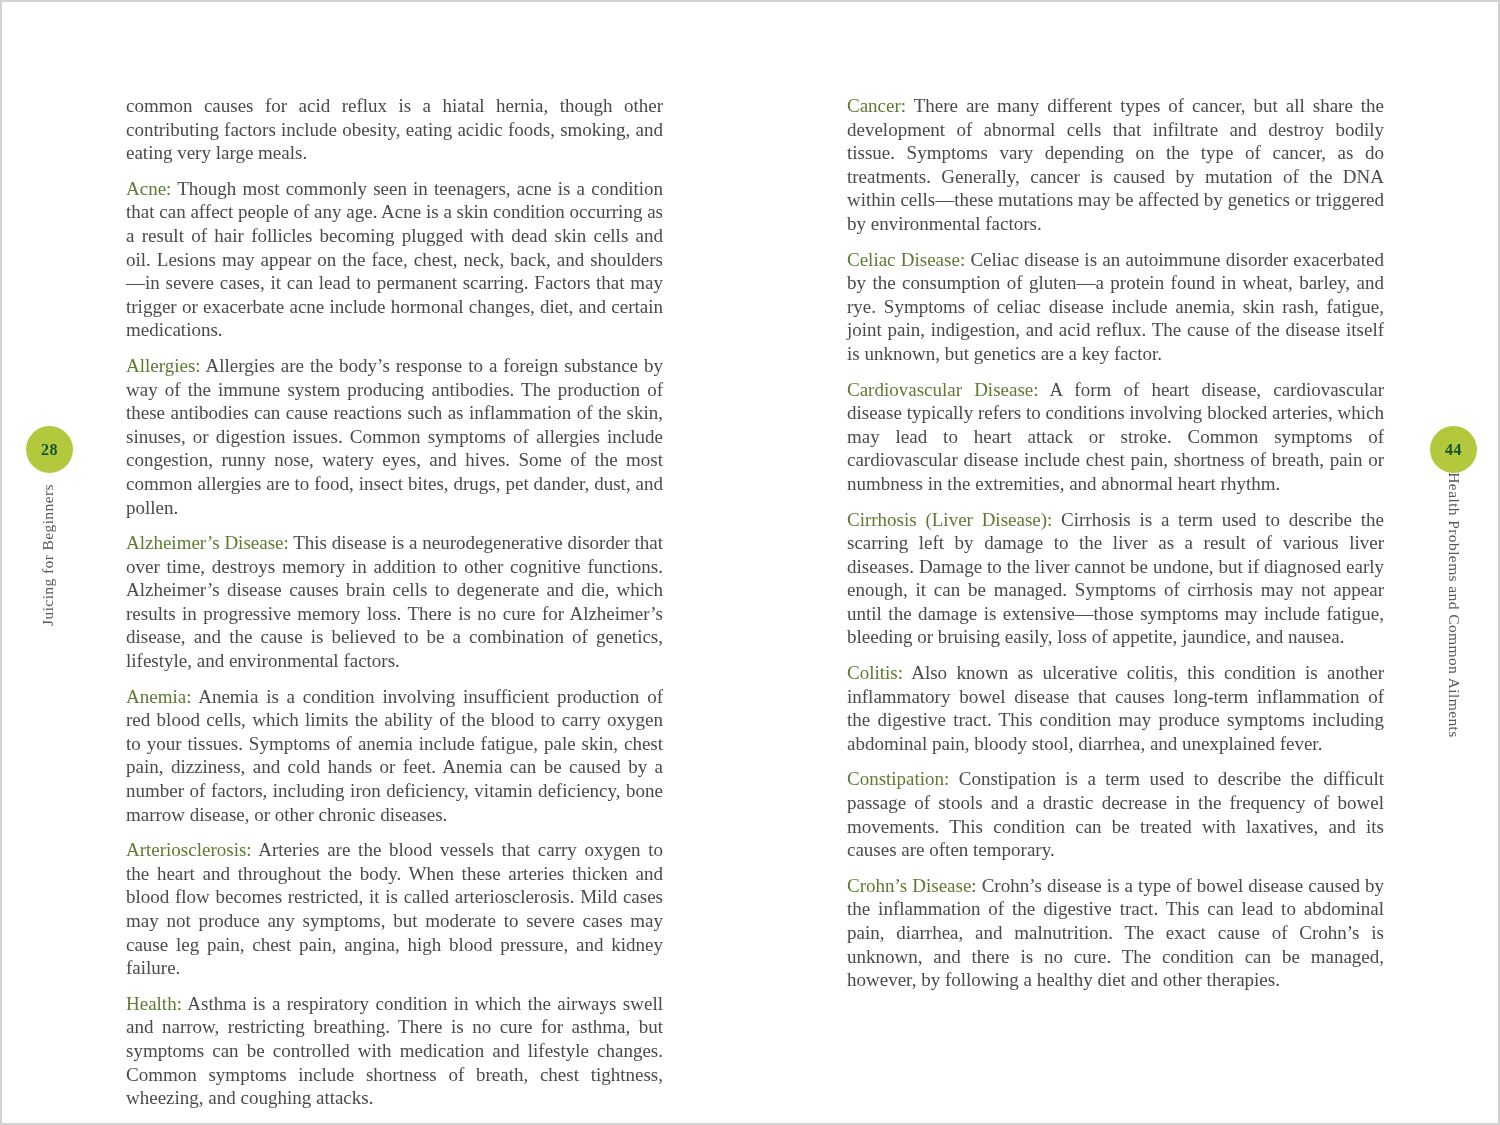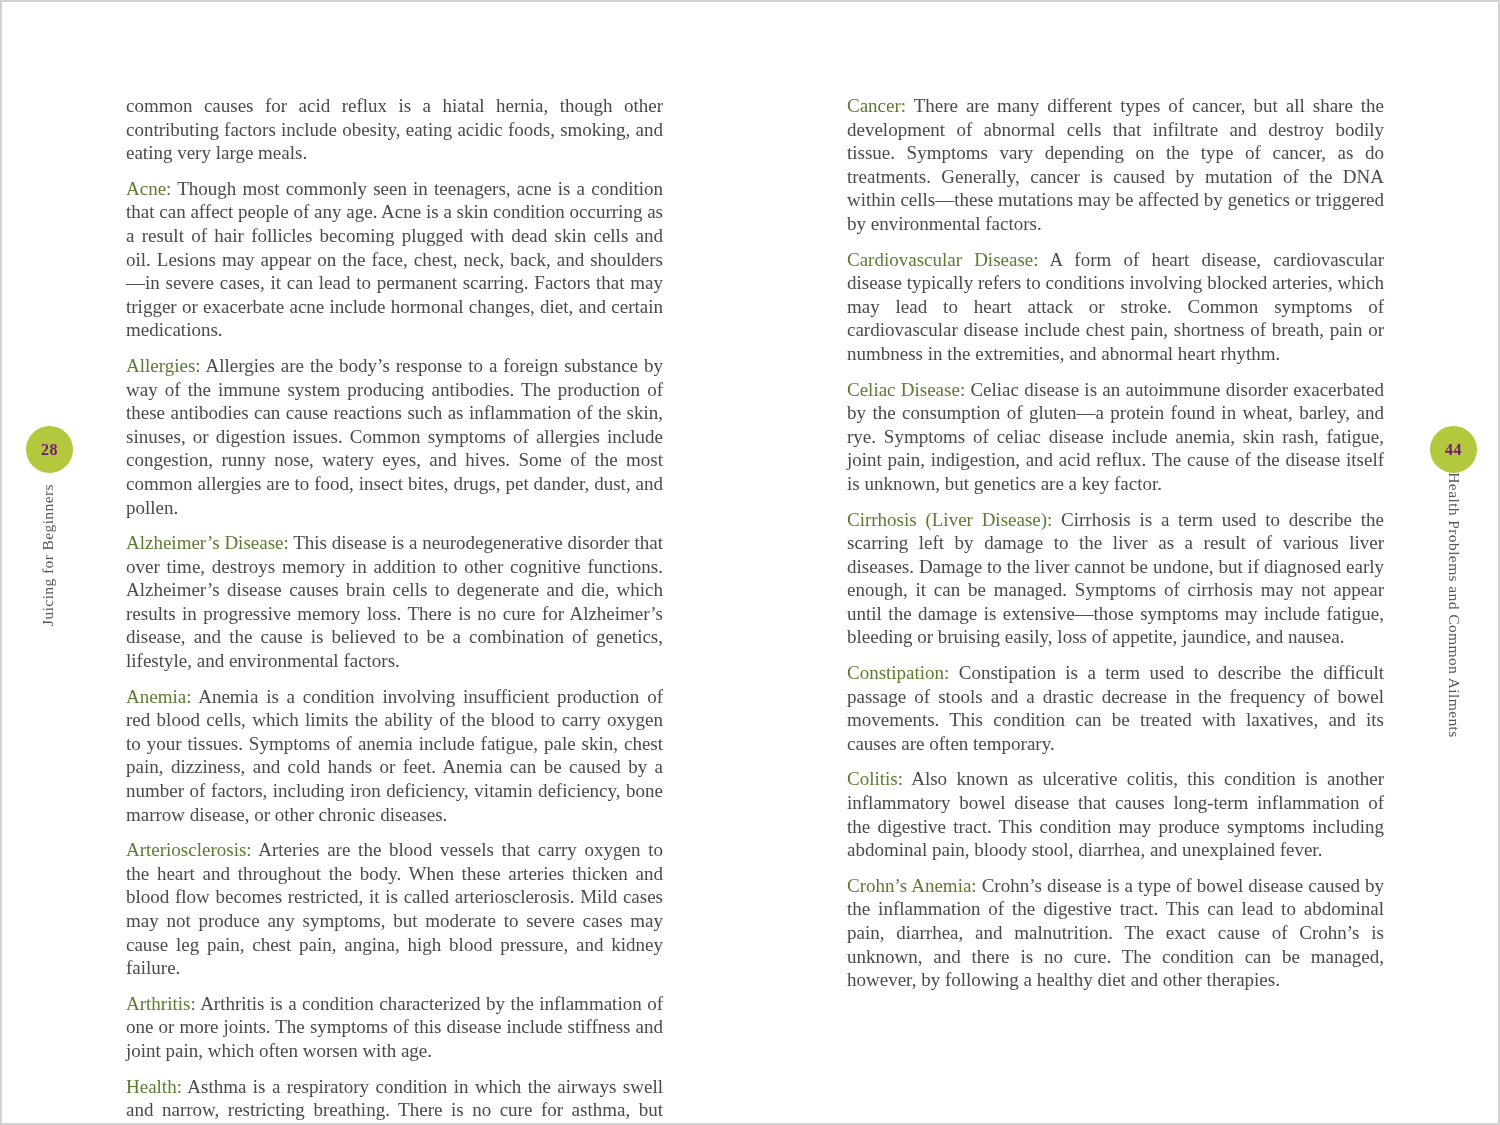--- a/index.html
+++ b/index.html
@@ -12,21 +12,21 @@
     position:absolute; top:92px; width:537px;
     color:var(--body-text,#4a4a4a); font-size:19px; line-height:23.6px;
     text-align:justify; hyphens:auto; -webkit-hyphens:auto;
   }
   .text-col.left  { left:124px; }
   .text-col.right { left:845px; }
   .entry { margin:0 0 12px 0; }
   .entry .term { font-weight:normal; color:var(--term-green,#5d7a31); }
   .badge {
     position:absolute; width:47px; height:47px; border-radius:50%;
-    background:var(--badge-green,#b4c83d); color:#701a75;
+    background:var(--badge-green,#b4c83d); color:#14532d;
     display:flex; align-items:center; justify-content:center;
     font-weight:bold; font-size:16px; letter-spacing:0.5px;
   }
   .badge.left  { left:24px;  top:424px; }
   .badge.right { left:1428px; top:424px; }
   .margin-caption {
     position:absolute; white-space:nowrap; color:var(--caption-text,#585858);
     font-size:15.5px; letter-spacing:0.4px;
   }
   .margin-caption.left  { left:46px;   top:553px; transform:translate(-50%,-50%) rotate(-90deg); }
@@ -37,32 +37,31 @@
 
 <div class="canvas">
 
   <div class="text-col left">
       <p class="entry"><span>common causes for acid reflux is a hiatal hernia, though other contributing factors include obesity, eating acidic foods, smoking, and eating very large meals.</span></p>
       <p class="entry"><span class="term">Acne: </span><span>Though most commonly seen in teenagers, acne is a condition that can affect people of any age. Acne is a skin condition occurring as a result of hair follicles becoming plugged with dead skin cells and oil. Lesions may appear on the face, chest, neck, back, and shoulders—in severe cases, it can lead to permanent scarring. Factors that may trigger or exacerbate acne include hormonal changes, diet, and certain medications.</span></p>
       <p class="entry"><span class="term">Allergies: </span><span>Allergies are the body’s response to a foreign substance by way of the immune system producing antibodies. The production of these antibodies can cause reactions such as inflammation of the skin, sinuses, or digestion issues. Common symptoms of allergies include congestion, runny nose, watery eyes, and hives. Some of the most common allergies are to food, insect bites, drugs, pet dander, dust, and pollen.</span></p>
       <p class="entry"><span class="term">Alzheimer’s Disease: </span><span>This disease is a neurodegenerative disorder that over time, destroys memory in addition to other cognitive functions. Alzheimer’s disease causes brain cells to degenerate and die, which results in progressive memory loss. There is no cure for Alzheimer’s disease, and the cause is believed to be a combination of genetics, lifestyle, and environmental factors.</span></p>
       <p class="entry"><span class="term">Anemia: </span><span>Anemia is a condition involving insufficient production of red blood cells, which limits the ability of the blood to carry oxygen to your tissues. Symptoms of anemia include fatigue, pale skin, chest pain, dizziness, and cold hands or feet. Anemia can be caused by a number of factors, including iron deficiency, vitamin deficiency, bone marrow disease, or other chronic diseases.</span></p>
       <p class="entry"><span class="term">Arteriosclerosis: </span><span>Arteries are the blood vessels that carry oxygen to the heart and throughout the body. When these arteries thicken and blood flow becomes restricted, it is called arteriosclerosis. Mild cases may not produce any symptoms, but moderate to severe cases may cause leg pain, chest pain, angina, high blood pressure, and kidney failure.</span></p>
-      <p class="entry"><span class="term">Arthritis: </span><span>Arthritis is a condition characterized by the inflammation of one or more joints. The symptoms of this disease include stiffness and joint pain, which often worsen with age.</span></p>
       <p class="entry"><span class="term">Health: </span><span>Asthma is a respiratory condition in which the airways swell and narrow, restricting breathing. There is no cure for asthma, but symptoms can be controlled with medication and lifestyle changes. Common symptoms include shortness of breath, chest tightness, wheezing, and coughing attacks.</span></p>
     </div>
 
   <div class="text-col right">
       <p class="entry"><span class="term">Cancer: </span><span>There are many different types of cancer, but all share the development of abnormal cells that infiltrate and destroy bodily tissue. Symptoms vary depending on the type of cancer, as do treatments. Generally, cancer is caused by mutation of the DNA within cells—these mutations may be affected by genetics or triggered by environmental factors.</span></p>
+      <p class="entry"><span class="term">Celiac Disease: </span><span>Celiac disease is an autoimmune disorder exacerbated by the consumption of gluten—a protein found in wheat, barley, and rye. Symptoms of celiac disease include anemia, skin rash, fatigue, joint pain, indigestion, and acid reflux. The cause of the disease itself is unknown, but genetics are a key factor.</span></p>
       <p class="entry"><span class="term">Cardiovascular Disease: </span><span>A form of heart disease, cardiovascular disease typically refers to conditions involving blocked arteries, which may lead to heart attack or stroke. Common symptoms of cardiovascular disease include chest pain, shortness of breath, pain or numbness in the extremities, and abnormal heart rhythm.</span></p>
-      <p class="entry"><span class="term">Celiac Disease: </span><span>Celiac disease is an autoimmune disorder exacerbated by the consumption of gluten—a protein found in wheat, barley, and rye. Symptoms of celiac disease include anemia, skin rash, fatigue, joint pain, indigestion, and acid reflux. The cause of the disease itself is unknown, but genetics are a key factor.</span></p>
       <p class="entry"><span class="term">Cirrhosis (Liver Disease): </span><span>Cirrhosis is a term used to describe the scarring left by damage to the liver as a result of various liver diseases. Damage to the liver cannot be undone, but if diagnosed early enough, it can be managed. Symptoms of cirrhosis may not appear until the damage is extensive—those symptoms may include fatigue, bleeding or bruising easily, loss of appetite, jaundice, and nausea.</span></p>
+      <p class="entry"><span class="term">Colitis: </span><span>Also known as ulcerative colitis, this condition is another inflammatory bowel disease that causes long-term inflammation of the digestive tract. This condition may produce symptoms including abdominal pain, bloody stool, diarrhea, and unexplained fever.</span></p>
       <p class="entry"><span class="term">Constipation: </span><span>Constipation is a term used to describe the difficult passage of stools and a drastic decrease in the frequency of bowel movements. This condition can be treated with laxatives, and its causes are often temporary.</span></p>
-      <p class="entry"><span class="term">Colitis: </span><span>Also known as ulcerative colitis, this condition is another inflammatory bowel disease that causes long-term inflammation of the digestive tract. This condition may produce symptoms including abdominal pain, bloody stool, diarrhea, and unexplained fever.</span></p>
-      <p class="entry"><span class="term">Crohn’s Anemia: </span><span>Crohn’s disease is a type of bowel disease caused by the inflammation of the digestive tract. This can lead to abdominal pain, diarrhea, and malnutrition. The exact cause of Crohn’s is unknown, and there is no cure. The condition can be managed, however, by following a healthy diet and other therapies.</span></p>
+      <p class="entry"><span class="term">Crohn’s Disease: </span><span>Crohn’s disease is a type of bowel disease caused by the inflammation of the digestive tract. This can lead to abdominal pain, diarrhea, and malnutrition. The exact cause of Crohn’s is unknown, and there is no cure. The condition can be managed, however, by following a healthy diet and other therapies.</span></p>
     </div>
 
   <div class="badge left">28</div>
 
   <div class="badge right">44</div>
 
   <div class="margin-caption left">Juicing for Beginners</div>
 
   <div class="margin-caption right">Health Problems and Common Ailments</div>
 

